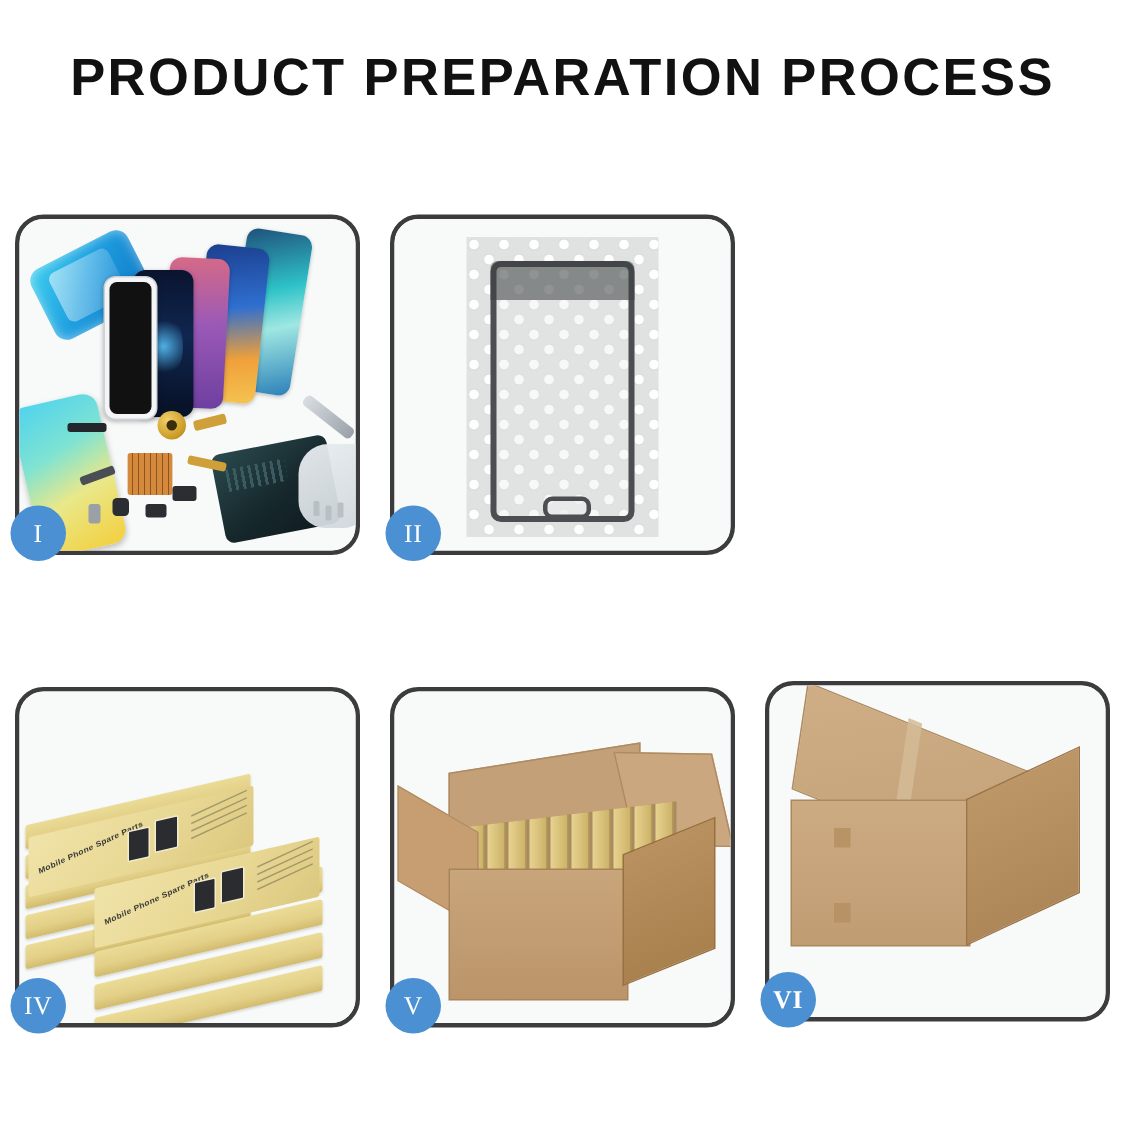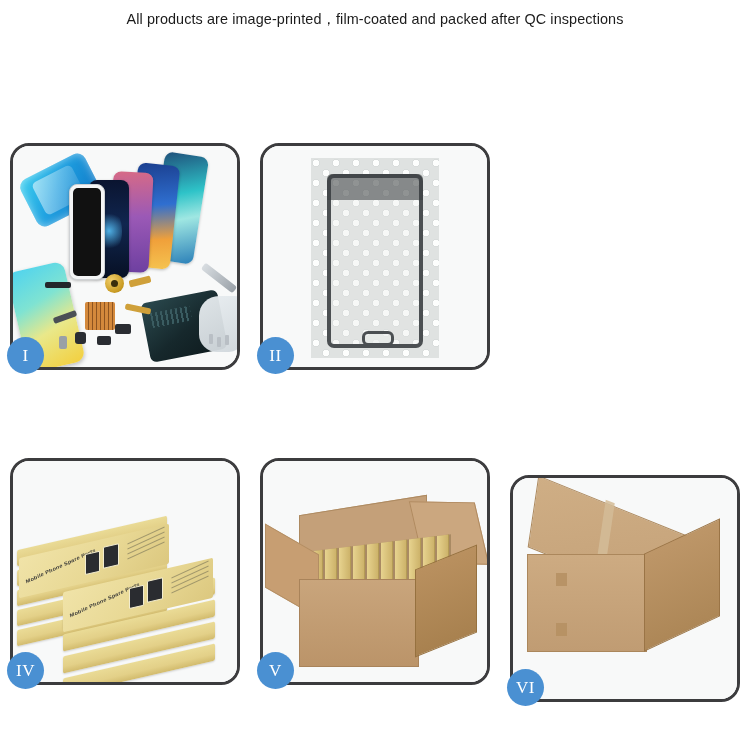--- a/index.html
+++ b/index.html
@@ -25,21 +25,21 @@
   .grid{position:absolute;left:10px;top:143px;width:730px;height:540px;}
   .panel{
     position:absolute;width:230px;height:227px;
     border:3px solid #3c3c3e;border-radius:19px;background:#f7f8f8;
     box-sizing:border-box;overflow:visible;
   }
   .panel .clip{
     position:absolute;inset:0;border-radius:16px;overflow:hidden;background:#f8f9f9;
   }
   .p1{left:0;top:0;}   .p2{left:250px;top:0;padding-left:20px;}   .p3{left:500px;top:0;}
-  .p4{left:0;top:315px;} .p5{left:250px;top:315px;} .p6{left:500px;top:332px;}
+  .p4{left:0;top:315px;} .p5{left:250px;top:315px;} .p6{left:500px;top:311px;font-weight:bold;}
 
   .badge{
     position:absolute;left:-6px;bottom:-7px;width:37px;height:37px;border-radius:50%;
     background:#4a90d2;color:#fff;display:flex;align-items:center;justify-content:center;
     font-family:"Liberation Serif","DejaVu Serif",serif;font-size:17px;letter-spacing:.5px;
     z-index:6;
   }
   .scr-film{
     position:absolute;left:12px;top:18px;width:72px;height:52px;border-radius:9px;
     background:linear-gradient(135deg,#3fd0ef 0%,#1e9fe0 45%,#0f74c4 100%);
@@ -180,21 +180,21 @@
     background:linear-gradient(180deg,#bd9668,#ad8757);border:1px solid #9a7446;
     transform:skewY(-25deg);}
   .vi-tab{position:absolute;width:11px;height:13px;background:#b58f61;opacity:.85;}
 </style>
 </head>
 <body>
 
 <div class="page">
 
   <div class="header">
-    <div class="subtitle">All products are image-printed，film-coated and packed after QC inspections</div>
+    <div class="title">PRODUCT PREPARATION PROCESS</div>
   </div>
 
   <div class="grid">
 
     <div class="panel p1">
       <div class="clip">
         <div class="scr-film"></div>
         <div class="fan">
           <div class="f f5"></div>
           <div class="f f4"></div>

